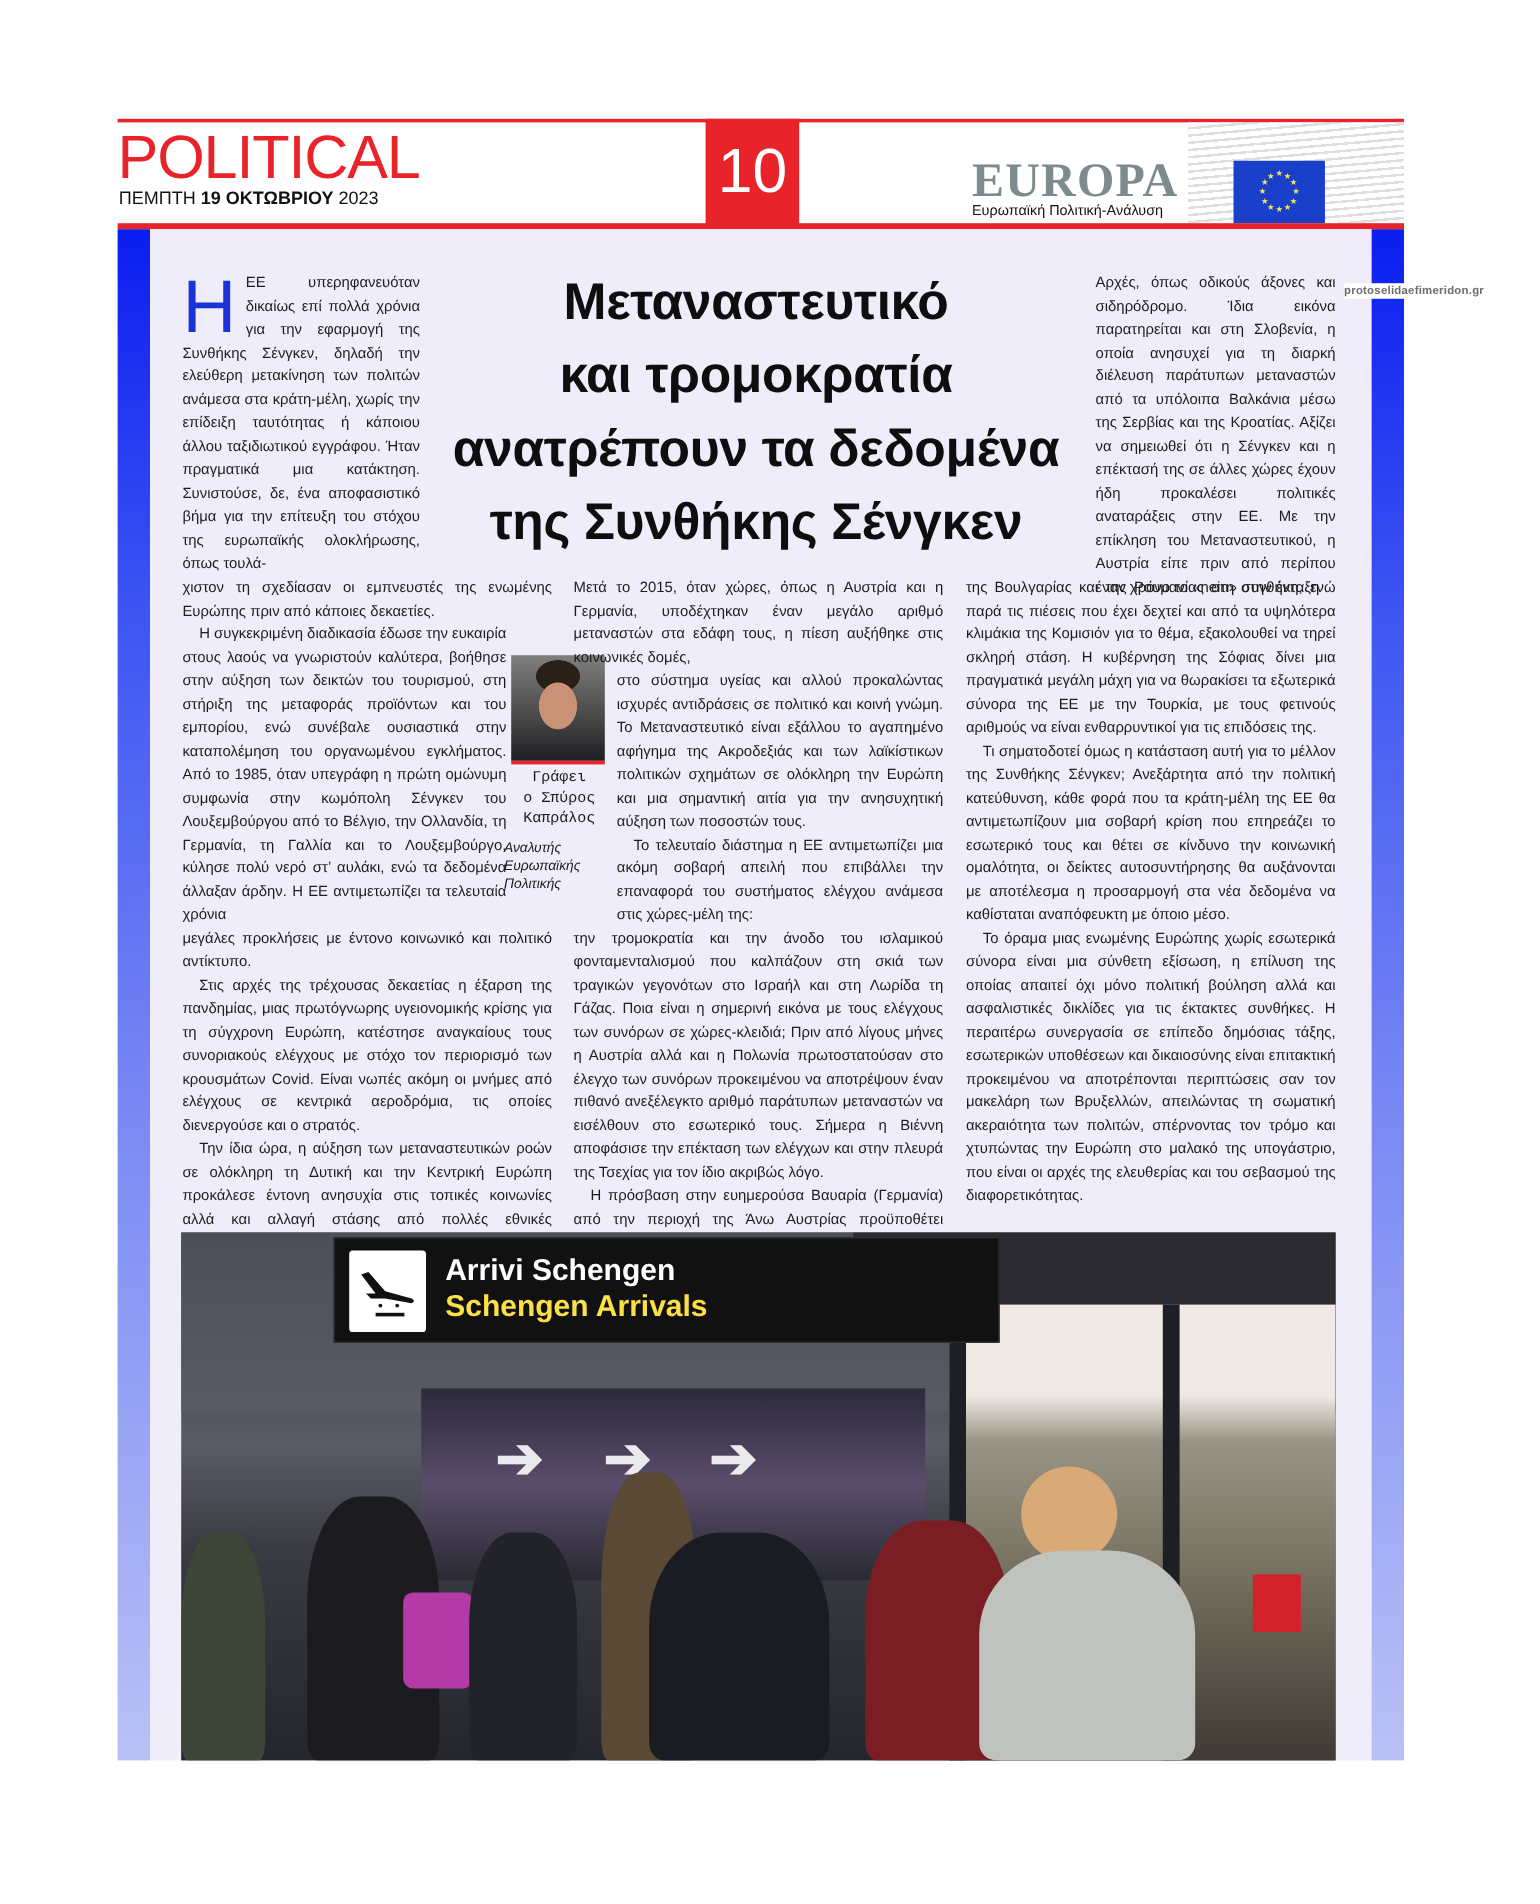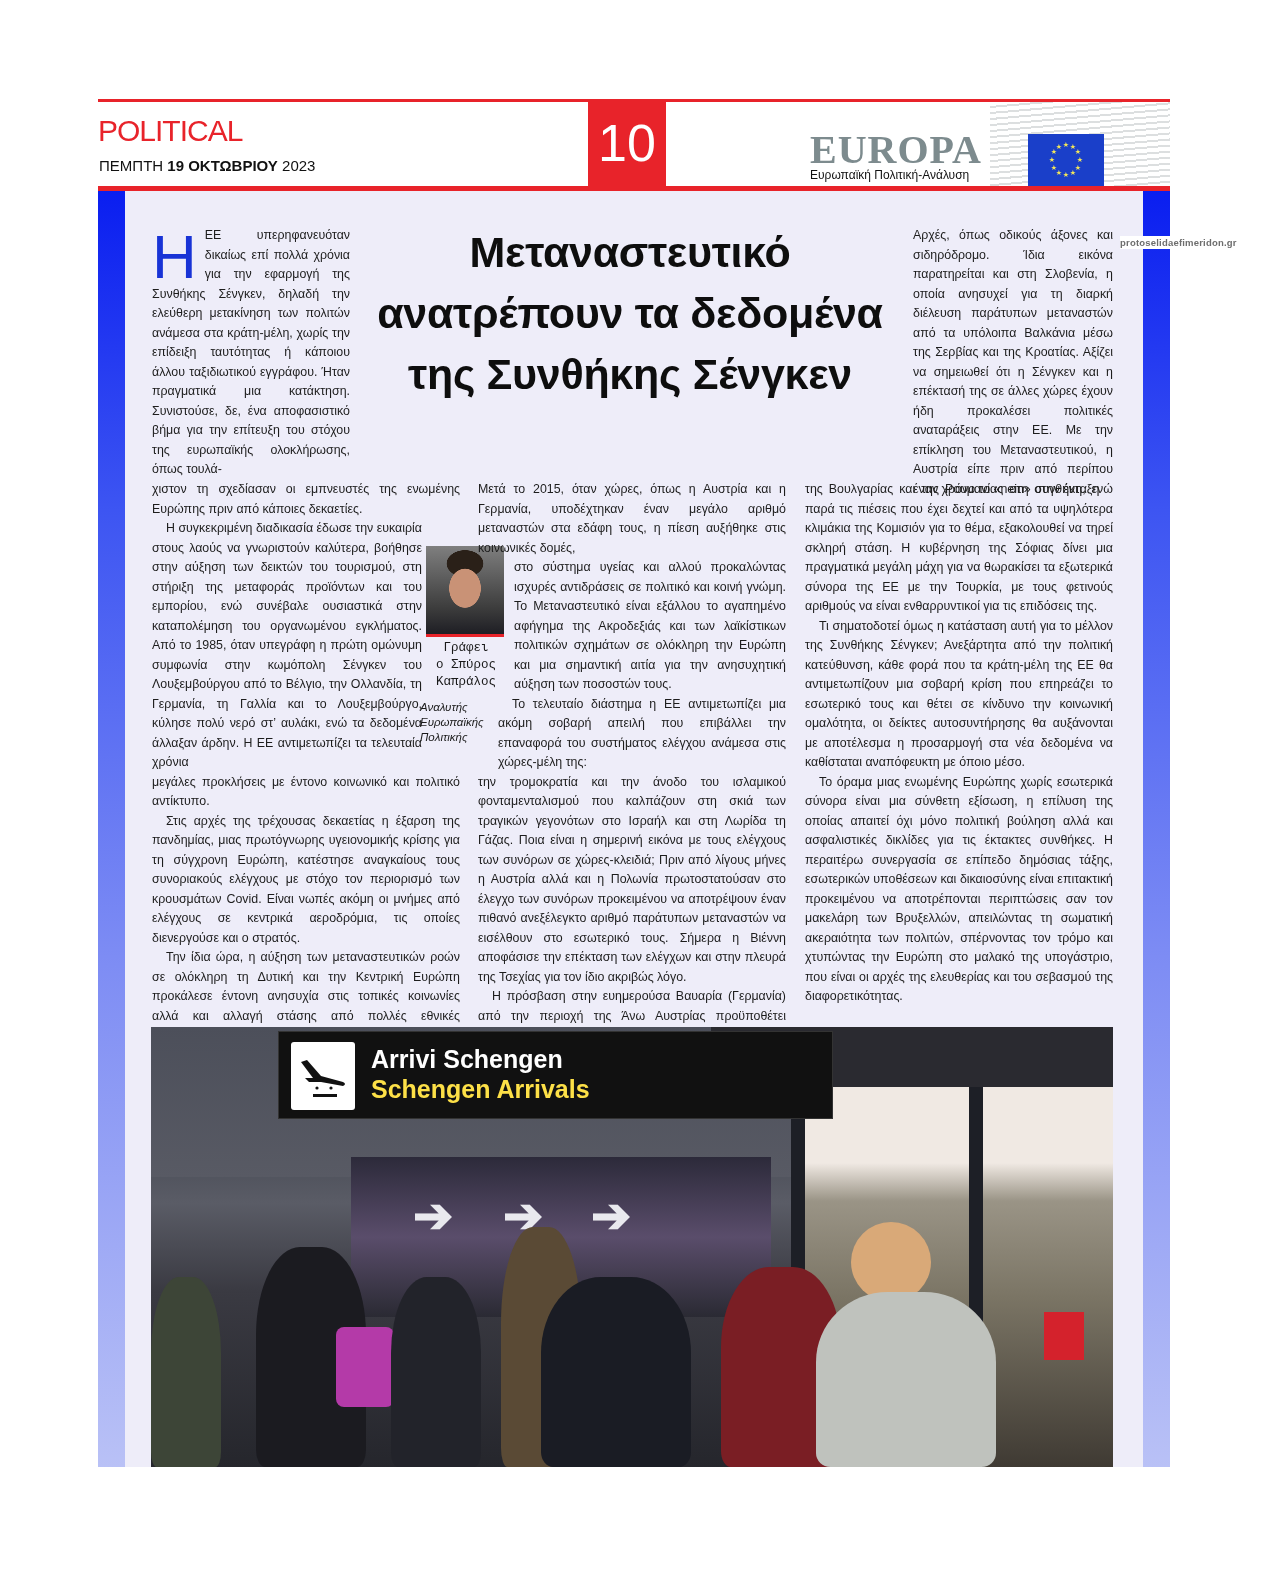--- a/index.html
+++ b/index.html
@@ -3,21 +3,21 @@
 <meta charset="utf-8">
 <style>
   html, body { margin:0; padding:0; }
   body { width:1283px; height:1587px; background:#ffffff; position:relative; overflow:hidden;
          font-family:"Liberation Sans", sans-serif; color:#1a1a1a; }
   .abs { position:absolute; }
 
   
   .hdr-top-line { left:98px; top:99px; width:1072px; height:3px; background:#e8232a; }
   .hdr-bot-line { left:98px; top:186px; width:1072px; height:5px; background:#e8232a; }
-  .section-title { left:98px; top:108px; font-size:30px; color:#e8232a; letter-spacing:-1px; line-height:46px; }
+  .section-title { left:98px; top:108px; font-size:51px; color:#e8232a; letter-spacing:-1px; line-height:46px; }
   .issue-date { left:99px; top:157px; font-size:15px; color:#111; }
   .issue-date b { font-weight:bold; }
   .page-box { left:588px; top:99px; width:78px; height:90px; background:#e8232a; color:#fff;
               font-size:52px; text-align:center; line-height:88px; font-weight:300; }
   .europa-block { left:810px; top:130px; width:180px; }
   .europa-word { font-family:"Liberation Serif", serif; font-weight:bold; font-size:40px; color:#7d8b8e;
                  letter-spacing:1px; line-height:40px; }
   .europa-sub { font-size:12px; color:#111; margin-top:-2px; }
   .building { left:990px; top:102px; width:180px; height:84px;
               background:repeating-linear-gradient(175deg,#ffffff 0 4px,#d8dbdc 4px 6px); opacity:.9; }
@@ -106,20 +106,21 @@
 <div class="abs hdr-bot-line"></div>
 
 <div class="abs side-bar-left"></div>
 <div class="abs paper"></div>
 <div class="abs side-bar-right"></div>
 
 <div class="abs watermark">protoselidaefimeridon.gr</div>
 
 <div class="abs headline">
   <div>Μεταναστευτικό</div>
+  <div>και τρομοκρατία</div>
   <div>ανατρέπουν τα δεδομένα</div>
   <div>της Συνθήκης Σένγκεν</div>
 </div>
 
 <div class="abs col" style="left:152px; top:226px; width:198px;">
   <p class="noindent"><span class="dropcap">Η</span><span>ΕΕ υπερηφανευόταν δικαίως επί πολλά χρόνια για την εφαρμογή της Συνθήκης Σένγκεν, δηλαδή την ελεύθερη μετακίνηση των πολιτών ανάμεσα στα κράτη-μέλη, χωρίς την επίδειξη ταυτότητας ή κάποιου άλλου ταξιδιωτικού εγγράφου. Ήταν πραγματικά μια κατάκτηση. Συνιστούσε, δε, ένα αποφασιστικό βήμα για την επίτευξη του στόχου της ευρωπαϊκής ολοκλήρωσης, όπως τουλά-</span></p>
 </div>
 <div class="abs col" style="left:152px; top:480px; width:308px;">
   <p class="noindent">χιστον τη σχεδίασαν οι εμπνευστές της ενωμένης Ευρώπης πριν από κάποιες δεκαετίες.</p>
   <p style="margin-right:0">Η συγκεκριμένη διαδικασία έδωσε την ευκαιρία</p>
@@ -137,21 +138,21 @@
 </div>
 <div class="abs byline-role">
   <div>Αναλυτής</div>
   <div>Ευρωπαϊκής</div>
   <div>Πολιτικής</div>
 </div>
 
 <div class="abs col" style="left:478px; top:480px; width:308px;">
   <p class="noindent">Μετά το 2015, όταν χώρες, όπως η Αυστρία και η Γερμανία, υποδέχτηκαν έναν μεγάλο αριθμό μεταναστών στα εδάφη τους, η πίεση αυξήθηκε στις κοινωνικές δομές,</p>
   <p class="noindent" style="margin-left:36px">στο σύστημα υγείας και αλλού προκαλώντας ισχυρές αντιδράσεις σε πολιτικό και κοινή γνώμη. Το Μεταναστευτικό είναι εξάλλου το αγαπημένο αφήγημα της Ακροδεξιάς και των λαϊκίστικων πολιτικών σχημάτων σε ολόκληρη την Ευρώπη και μια σημαντική αιτία για την ανησυχητική αύξηση των ποσοστών τους.</p>
-  <p style="margin-left:20px">Το τελευταίο διάστημα η ΕΕ αντιμετωπίζει μια ακόμη σοβαρή απειλή που επιβάλλει την επαναφορά του συστήματος ελέγχου ανάμεσα στις χώρες-μέλη της:</p>
+  <p style="margin-left:36px">Το τελευταίο διάστημα η ΕΕ αντιμετωπίζει μια ακόμη σοβαρή απειλή που επιβάλλει την επαναφορά του συστήματος ελέγχου ανάμεσα στις χώρες-μέλη της:</p>
   <p class="noindent">την τρομοκρατία και την άνοδο του ισλαμικού φονταμενταλισμού που καλπάζουν στη σκιά των τραγικών γεγονότων στο Ισραήλ και στη Λωρίδα τη Γάζας. Ποια είναι η σημερινή εικόνα με τους ελέγχους των συνόρων σε χώρες-κλειδιά; Πριν από λίγους μήνες η Αυστρία αλλά και η Πολωνία πρωτοστατούσαν στο έλεγχο των συνόρων προκειμένου να αποτρέψουν έναν πιθανό ανεξέλεγκτο αριθμό παράτυπων μεταναστών να εισέλθουν στο εσωτερικό τους. Σήμερα η Βιέννη αποφάσισε την επέκταση των ελέγχων και στην πλευρά της Τσεχίας για τον ίδιο ακριβώς λόγο.</p>
   <p>Η πρόσβαση στην ευημερούσα Βαυαρία (Γερμανία) από την περιοχή της Άνω Αυστρίας προϋποθέτει αυστηρούς ελέγχους σε πολλά σημεία από τις αρμόδιες</p>
 </div>
 
 <div class="abs col" style="left:913px; top:226px; width:200px;">
   <p class="noindent">Αρχές, όπως οδικούς άξονες και σιδηρόδρομο. Ίδια εικόνα παρατηρείται και στη Σλοβενία, η οποία ανησυχεί για τη διαρκή διέλευση παράτυπων μεταναστών από τα υπόλοιπα Βαλκάνια μέσω της Σερβίας και της Κροατίας. Αξίζει να σημειωθεί ότι η Σένγκεν και η επέκτασή της σε άλλες χώρες έχουν ήδη προκαλέσει πολιτικές αναταράξεις στην ΕΕ. Με την επίκληση του Μεταναστευτικού, η Αυστρία είπε πριν από περίπου έναν χρόνο το «nein» στην ένταξη</p>
 </div>
 <div class="abs col" style="left:805px; top:480px; width:308px;">
   <p class="noindent">της Βουλγαρίας και της Ρουμανίας στη συνθήκη, ενώ παρά τις πιέσεις που έχει δεχτεί και από τα υψηλότερα κλιμάκια της Κομισιόν για το θέμα, εξακολουθεί να τηρεί σκληρή στάση. Η κυβέρνηση της Σόφιας δίνει μια πραγματικά μεγάλη μάχη για να θωρακίσει τα εξωτερικά σύνορα της ΕΕ με την Τουρκία, με τους φετινούς αριθμούς να είναι ενθαρρυντικοί για τις επιδόσεις της.</p>
   <p>Τι σηματοδοτεί όμως η κατάσταση αυτή για το μέλλον της Συνθήκης Σένγκεν; Ανεξάρτητα από την πολιτική κατεύθυνση, κάθε φορά που τα κράτη-μέλη της ΕΕ θα αντιμετωπίζουν μια σοβαρή κρίση που επηρεάζει το εσωτερικό τους και θέτει σε κίνδυνο την κοινωνική ομαλότητα, οι δείκτες αυτοσυντήρησης θα αυξάνονται με αποτέλεσμα η προσαρμογή στα νέα δεδομένα να καθίσταται αναπόφευκτη με όποιο μέσο.</p>

